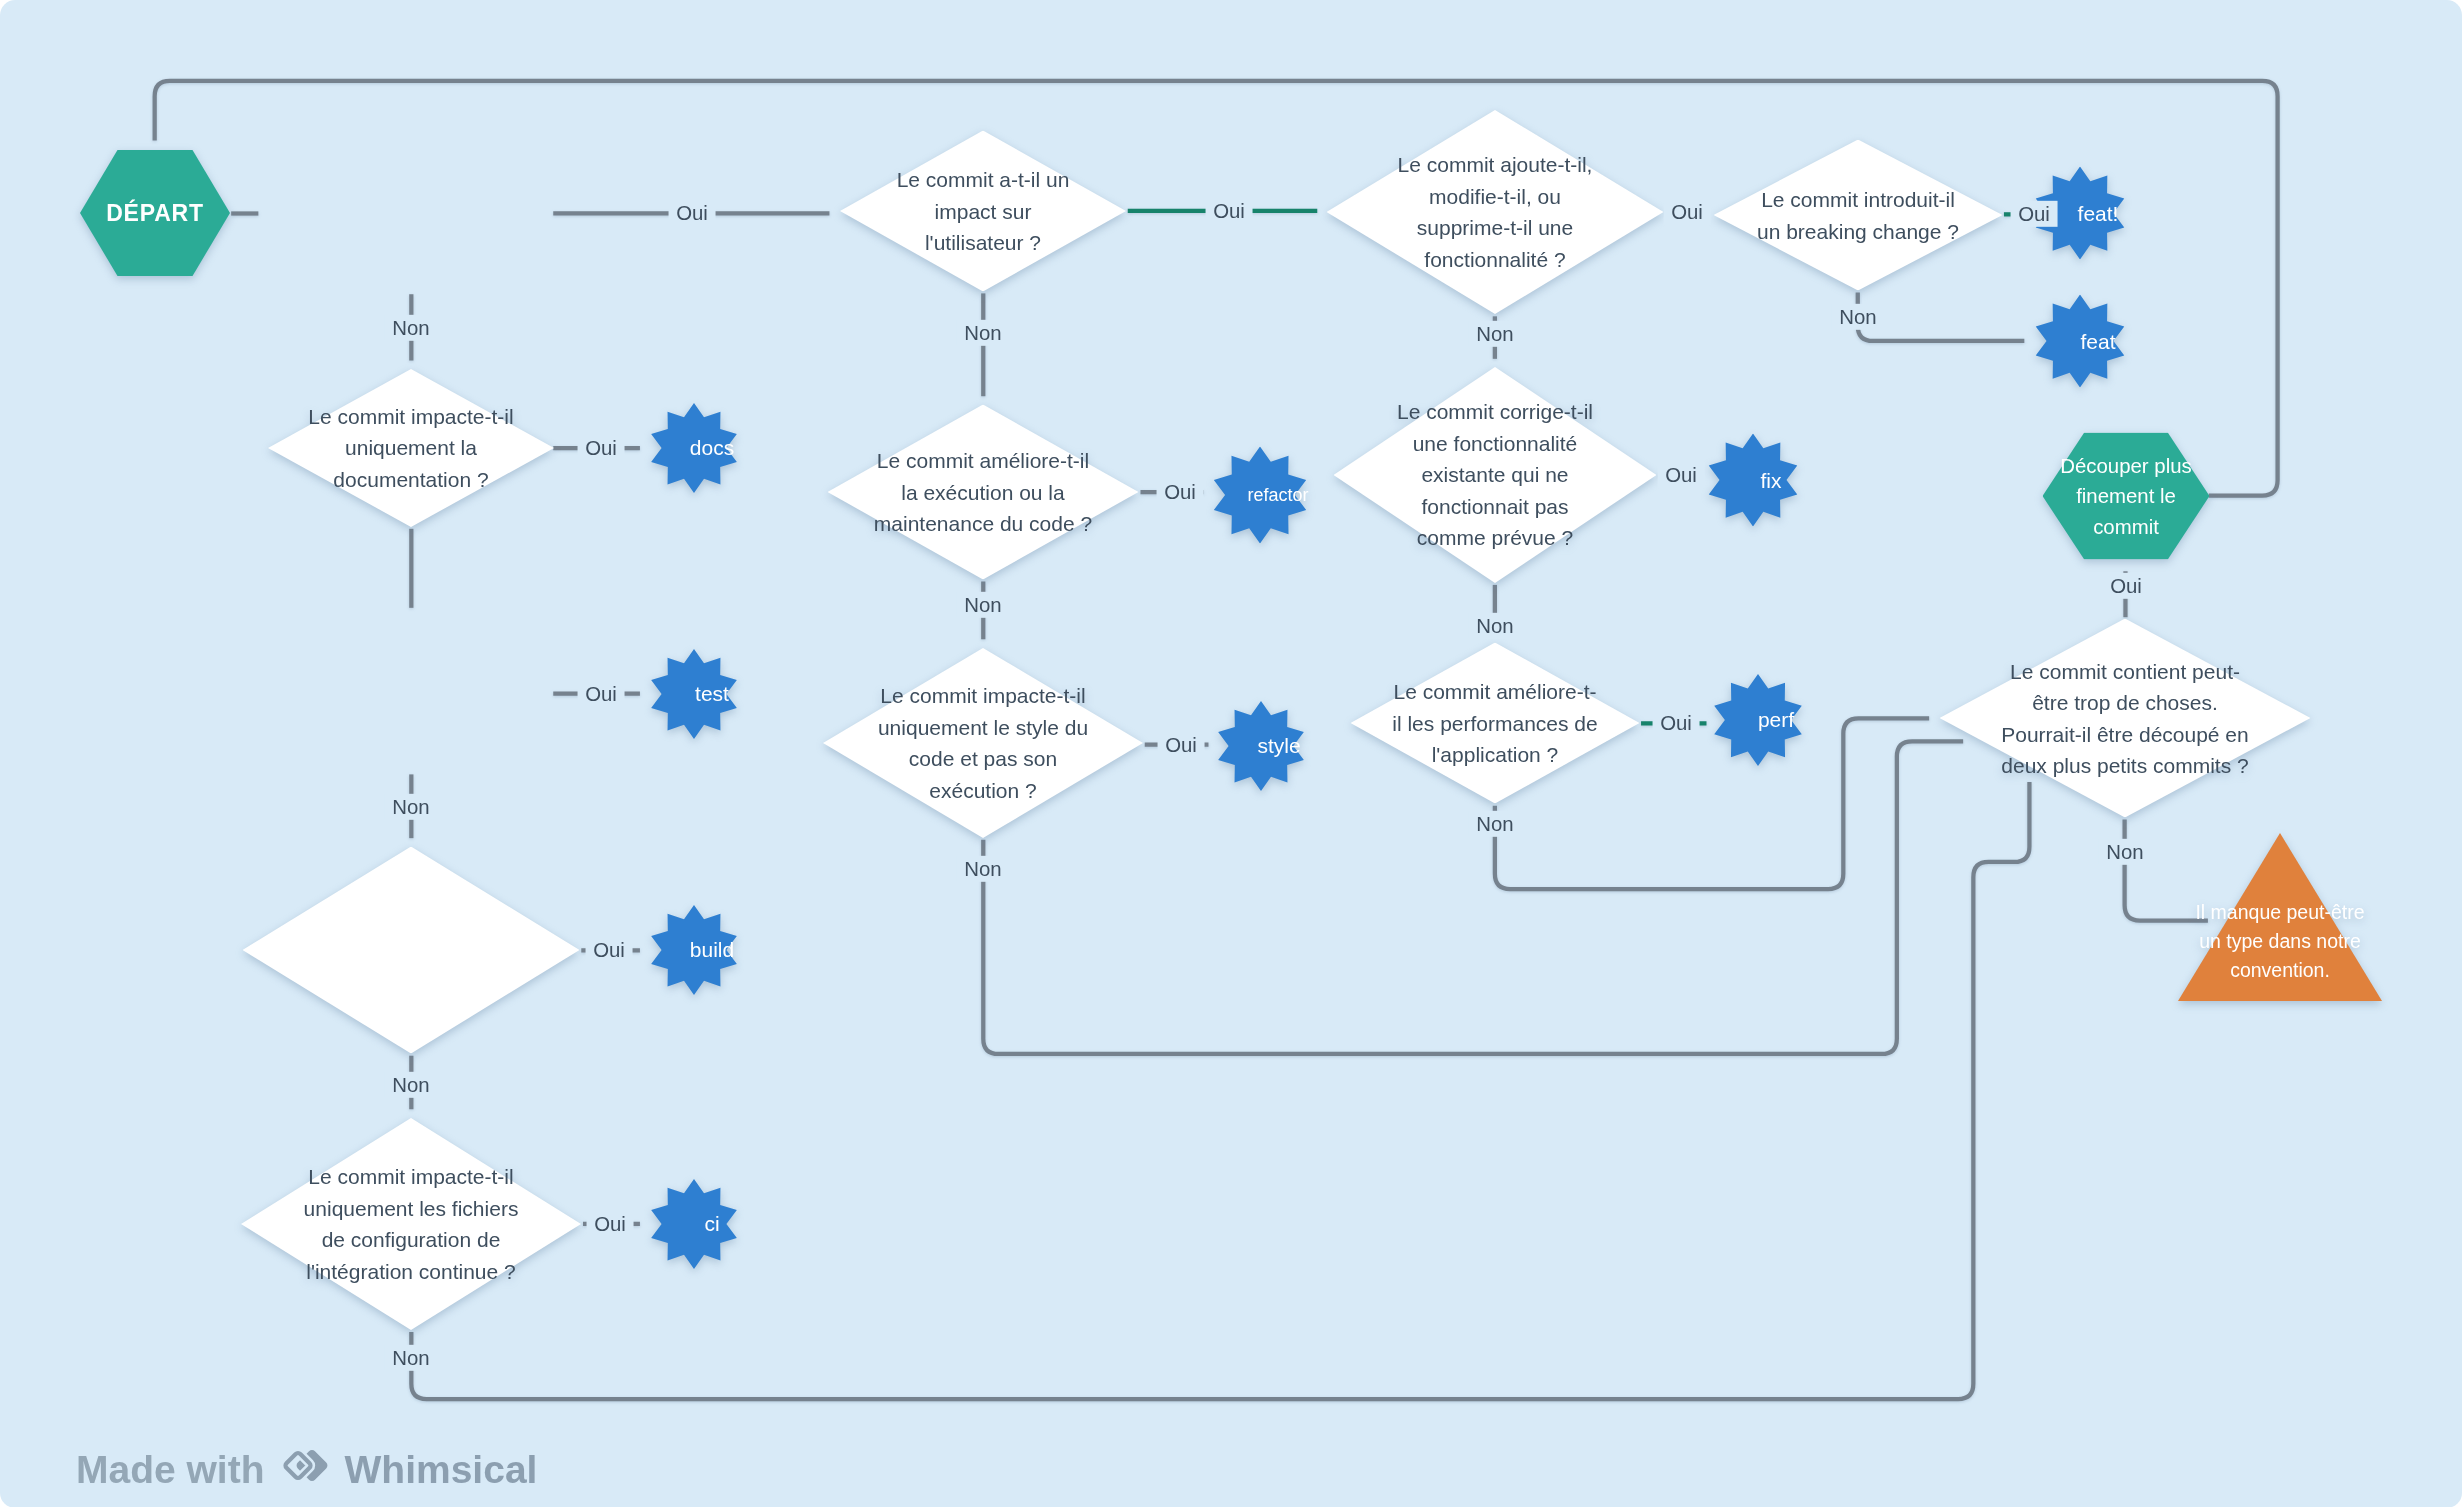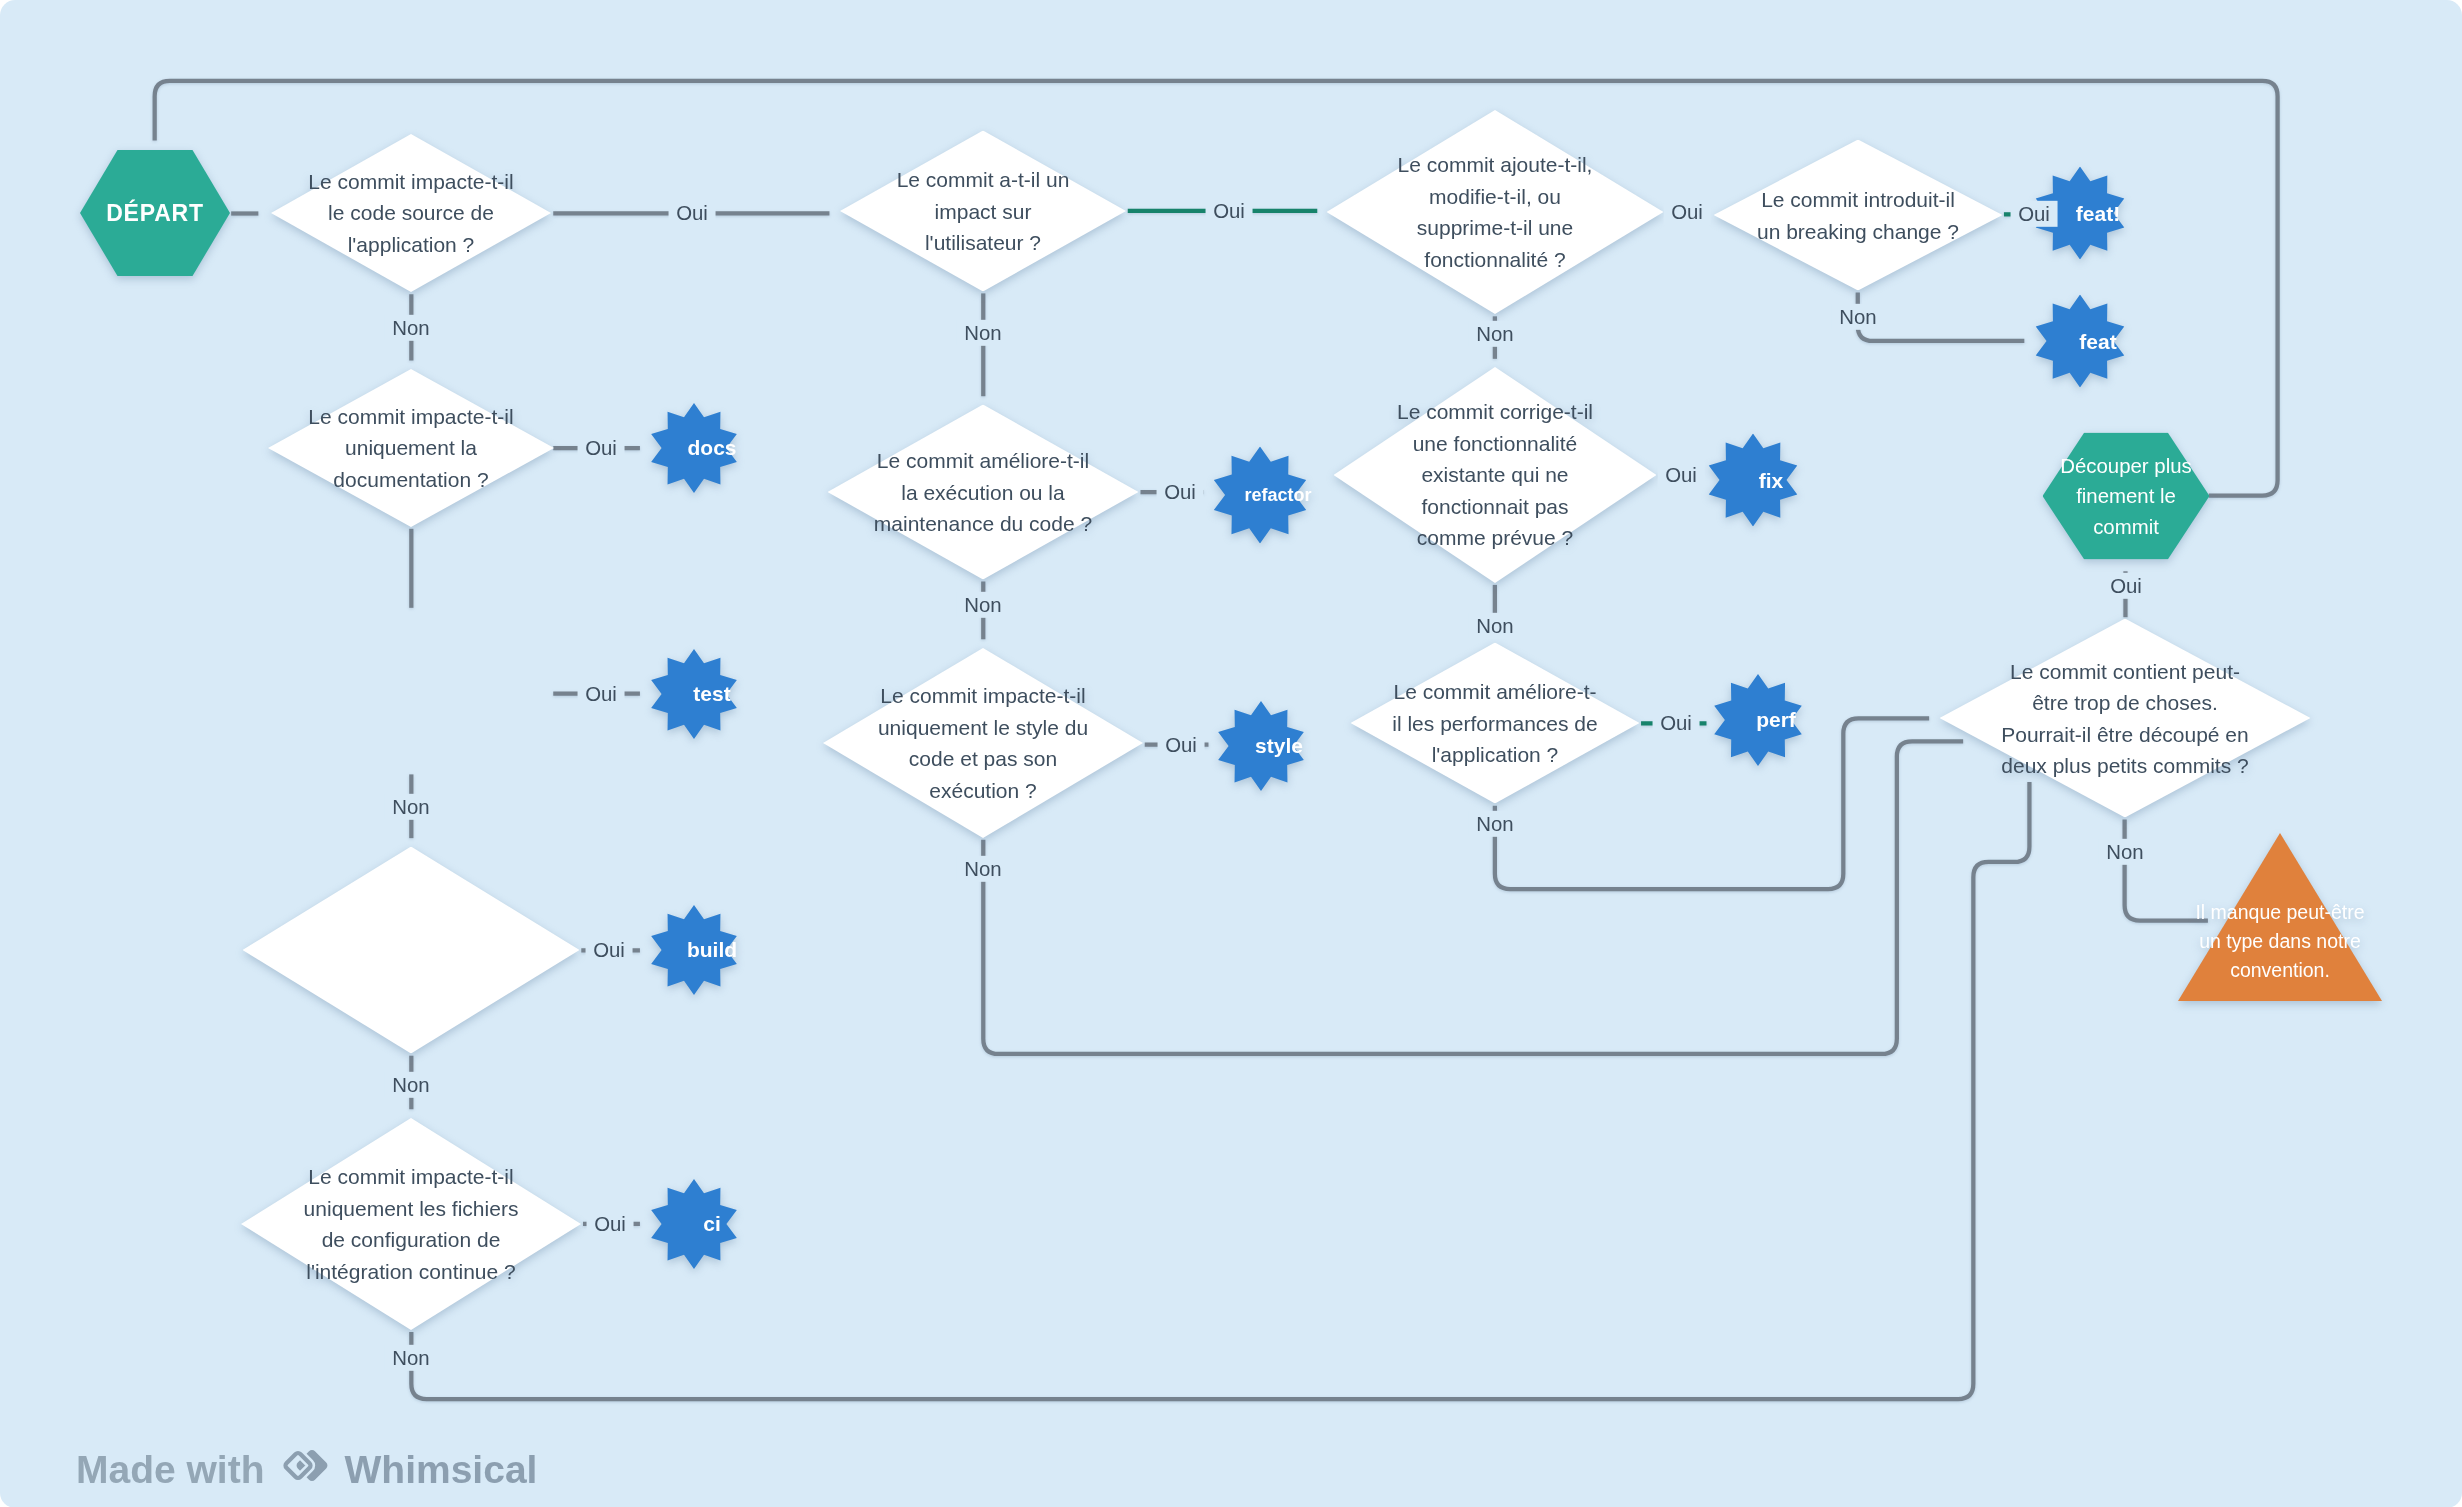--- a/index.html
+++ b/index.html
@@ -13,21 +13,21 @@
         transform:translate(-50%,-50%);filter:drop-shadow(0 3.4px 4.2px rgba(96,128,160,.38));}
   .shape{position:absolute;inset:0;}
   .txt{position:relative;z-index:1;color:#3E4E5E;font-size:21px;line-height:1.5;font-weight:500;}
   .diamond .shape{background:#FFFFFF;clip-path:polygon(50% 0,100% 50%,50% 100%,0 50%);}
   .hex .shape{background:#2BAB96;clip-path:polygon(25% 0,75% 0,100% 50%,75% 100%,25% 100%,0 50%);}
   .hex .txt{color:#fff;}
   .start .txt{font-weight:bold;font-size:23px;letter-spacing:0.8px;}
   .badge .shape{background:#2E7FD1;clip-path:polygon(50% 0,61.1% 15.8%,79.4% 9.6%,79.1% 28.8%,97.6% 34.5%,86% 50%,
       97.6% 65.5%,79.1% 71.2%,79.4% 90.5%,61.1% 84.2%,50% 100%,38.9% 84.2%,20.6% 90.5%,20.9% 71.2%,
       2.4% 65.5%,14% 50%,2.4% 34.5%,20.9% 28.8%,20.6% 9.6%,38.9% 15.8%);}
-  .badge .txt{color:#fff;font-weight:bold;font-size:21px;margin-left:36px;}
+  .badge .txt{color:#fff;font-weight:normal;font-size:21px;margin-left:36px;}
   .badge-sm .txt{font-size:18px;}
   .tri{align-items:flex-end;}
   .tri .shape{background:#E0813C;clip-path:polygon(50% 0,100% 100%,0 100%);}
   .tri .txt{color:#fff;font-size:19.5px;line-height:1.5;padding-bottom:15.3px;width:170px;}
   .chip{position:absolute;transform:translate(-50%,-50%);background:#D8EAF7;color:#3E4E5E;
         font-size:20.4px;font-weight:500;padding:1.7px 7.6px;z-index:2;}
   .footer{position:absolute;left:76px;top:1442px;display:flex;align-items:center;gap:12px;
           color:#94A7B6;font-size:39px;font-weight:600;}
   .footer .brand{color:#8C9FB0;}
 </style>
@@ -77,24 +77,20 @@
 
   <div class="node hex start" style="left:155px;top:213px;width:150px;height:126px">
     <div class="shape"></div>
     <div class="txt">DÉPART</div>
   </div>
   <div class="node hex" style="left:2126px;top:496px;width:167px;height:127px">
     <div class="shape"></div>
     <div class="txt" style="width:136px;font-size:20.4px">Découper plus finement le commit</div>
   </div>
 
-  <div class="node diamond" style="left:411px;top:213px;width:280px;height:158px">
-    <div class="shape"></div>
-    <div class="txt" style="width:212px">Le commit impacte-t-il le code source de l'application ?</div>
-  </div>
   <div class="node diamond" style="left:983px;top:211px;width:286px;height:161px">
     <div class="shape"></div>
     <div class="txt" style="width:195px">Le commit a-t-il un impact sur l'utilisateur ?</div>
   </div>
   <div class="node diamond" style="left:1495px;top:212px;width:337px;height:204px">
     <div class="shape"></div>
     <div class="txt" style="width:229px">Le commit ajoute-t-il, modifie-t-il, ou supprime-t-il une fonctionnalité ?</div>
   </div>
   <div class="node diamond" style="left:1858px;top:215px;width:289px;height:151px">
     <div class="shape"></div>

